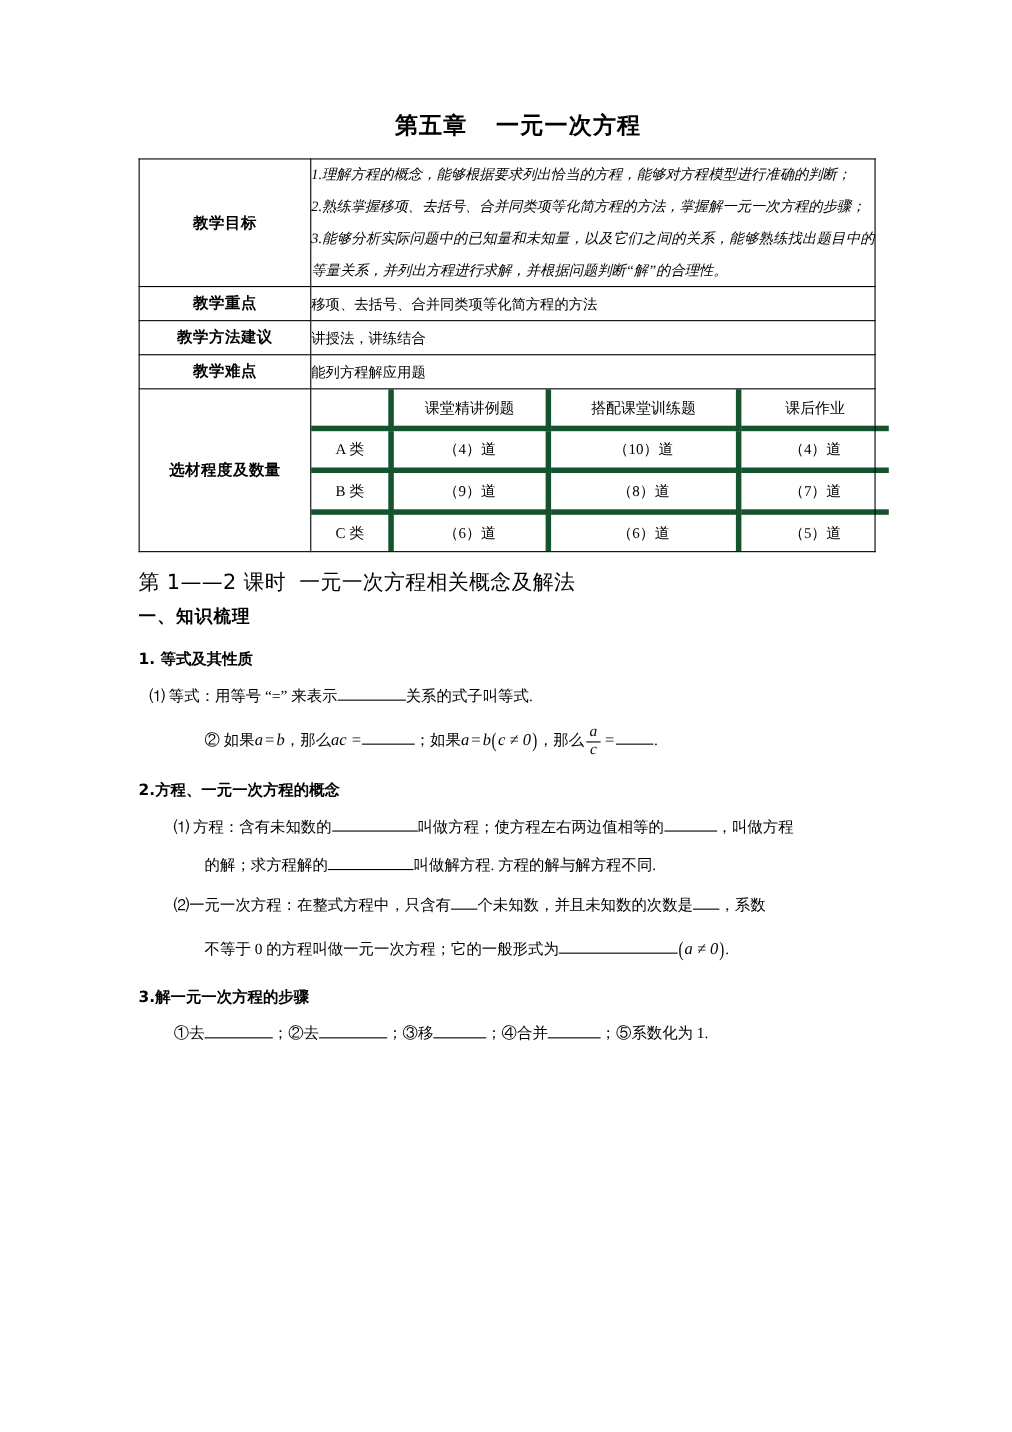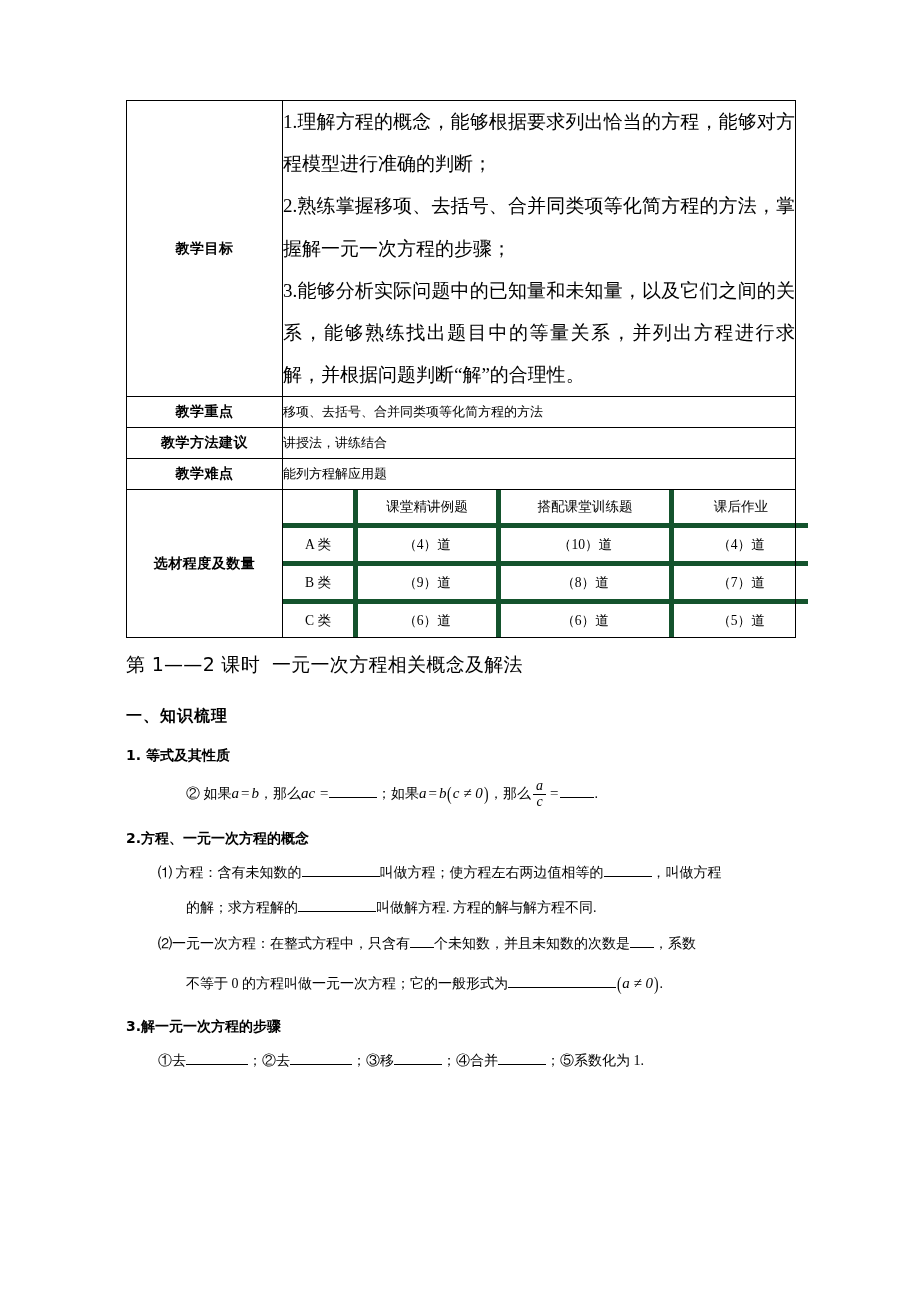--- a/index.html
+++ b/index.html
@@ -57,22 +57,23 @@
     text-align: center;
     font-family: "DejaVu Sans", sans-serif;
     font-weight: bold;
     font-size: 14px;
     letter-spacing: 0.5px;
     width: 155px;
   }
   .goal-cell {
     padding: 9px 10px 9px 12px;
     line-height: 2.22;
-    font-size: 19px;
+    font-size: 13px;
     text-align: justify;
+    font-style: italic;
   }
   .goal-cell p { margin: 0; }
   .simple-cell {
     padding: 8px 10px 8px 12px;
     font-size: 13px;
     line-height: 1.5;
     height: 22px;
   }
   .row-simple td { height: 30px; }
 
@@ -106,21 +107,21 @@
     font-weight: normal;
     font-size: 19px;
     margin: 14px 0 0 0;
     letter-spacing: 0.3px;
   }
   h2.lesson .sp { display: inline-block; width: 12px; }
   h3.sect {
     font-family: "DejaVu Sans", sans-serif;
     font-weight: bold;
     font-size: 16px;
-    margin: 28px 0 0 0;
+    margin: 8px 0 0 0;
     letter-spacing: 1px;
   }
   h4.sub {
     font-family: "DejaVu Sans", sans-serif;
     font-weight: bold;
     font-size: 14px;
     margin: 20px 0 0 0;
   }
   p.body {
     font-size: 14px;
@@ -168,20 +169,23 @@
   }
   .frac .num { display: block; padding: 0 3px; }
   .frac .den { display: block; border-top: 1px solid #000; padding: 0 3px; }
 </style>
 </head>
 <body>
 
 <div class="page">
   <div class="content">
 
+    <div class="doc-title">
+      <span>第五章</span><span class="gap"></span><span>一元一次方程</span>
+    </div>
 
     <table class="plan">
       <tbody>
           <tr>
         <td class="lbl">教学目标</td>
         <td class="goal-cell">
           <p>1.理解方程的概念，能够根据要求列出恰当的方程，能够对方程模型进行准确的判断；</p>
           <p>2.熟练掌握移项、去括号、合并同类项等化简方程的方法，掌握解一元一次方程的步骤；</p>
           <p>3.能够分析实际问题中的已知量和未知量，以及它们之间的关系，能够熟练找出题目中的等量关系，并列出方程进行求解，并根据问题判断“解”的合理性。</p>
         </td>
@@ -235,20 +239,23 @@
       </table>
 
     <h2 class="lesson">
       <span>第 1——2 课时</span><span class="sp"></span><span>一元一次方程相关概念及解法</span>
     </h2>
 
     <h3 class="sect">一、知识梳理</h3>
 
     <h4 class="sub">1. 等式及其性质</h4>
 
+    <p class="body ind1">
+      <span>⑴ 等式：用等号 “=” 来表示</span><span class="blank b-lg"></span><span>关系的式子叫等式.</span>
+    </p>
 
 
     <p class="body ind3">
       <span>② 如果</span><span class="mi">a</span><span class="mop">=</span><span class="mi">b</span><span>，那么</span><span class="mi">ac =</span><span class="blank b-md"></span><span>；如果</span><span class="mi">a</span><span class="mop">=</span><span class="mi">b</span><span class="paren">(</span><span class="mi">c ≠ 0</span><span class="paren">)</span><span>，那么</span><span class="frac"><span class="num">a</span><span class="den">c</span></span><span class="mop">=</span><span class="blank b-sm"></span><span>.</span>
     </p>
 
     <h4 class="sub">2.方程、一元一次方程的概念</h4>
 
     <p class="body ind2">
       <span>⑴ 方程：含有未知数的</span><span class="blank b-xl"></span><span>叫做方程；使方程左右两边值相等的</span><span class="blank b-md"></span><span>，叫做方程</span>

